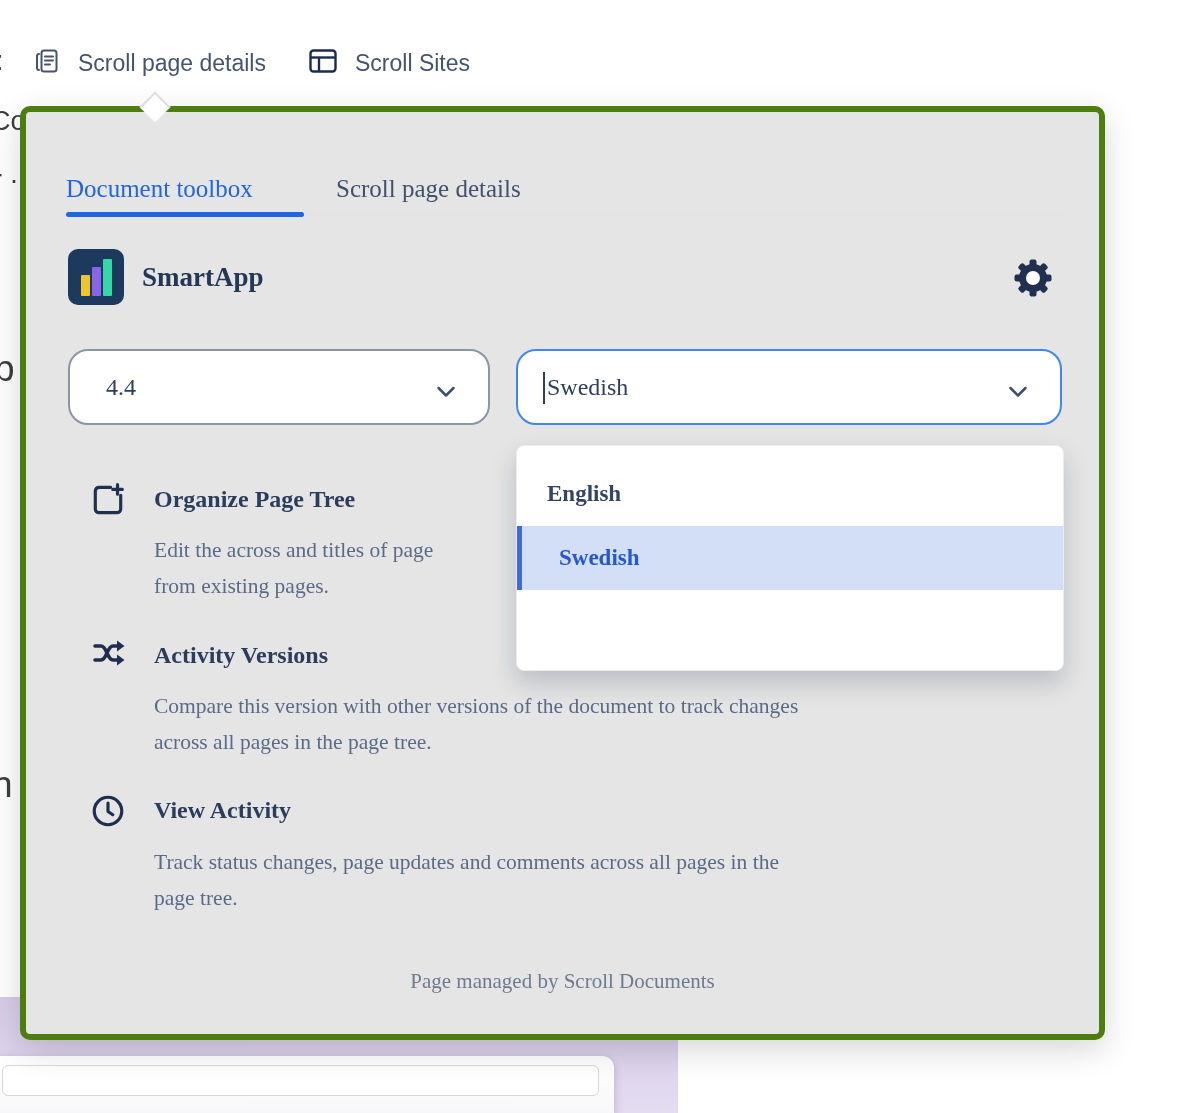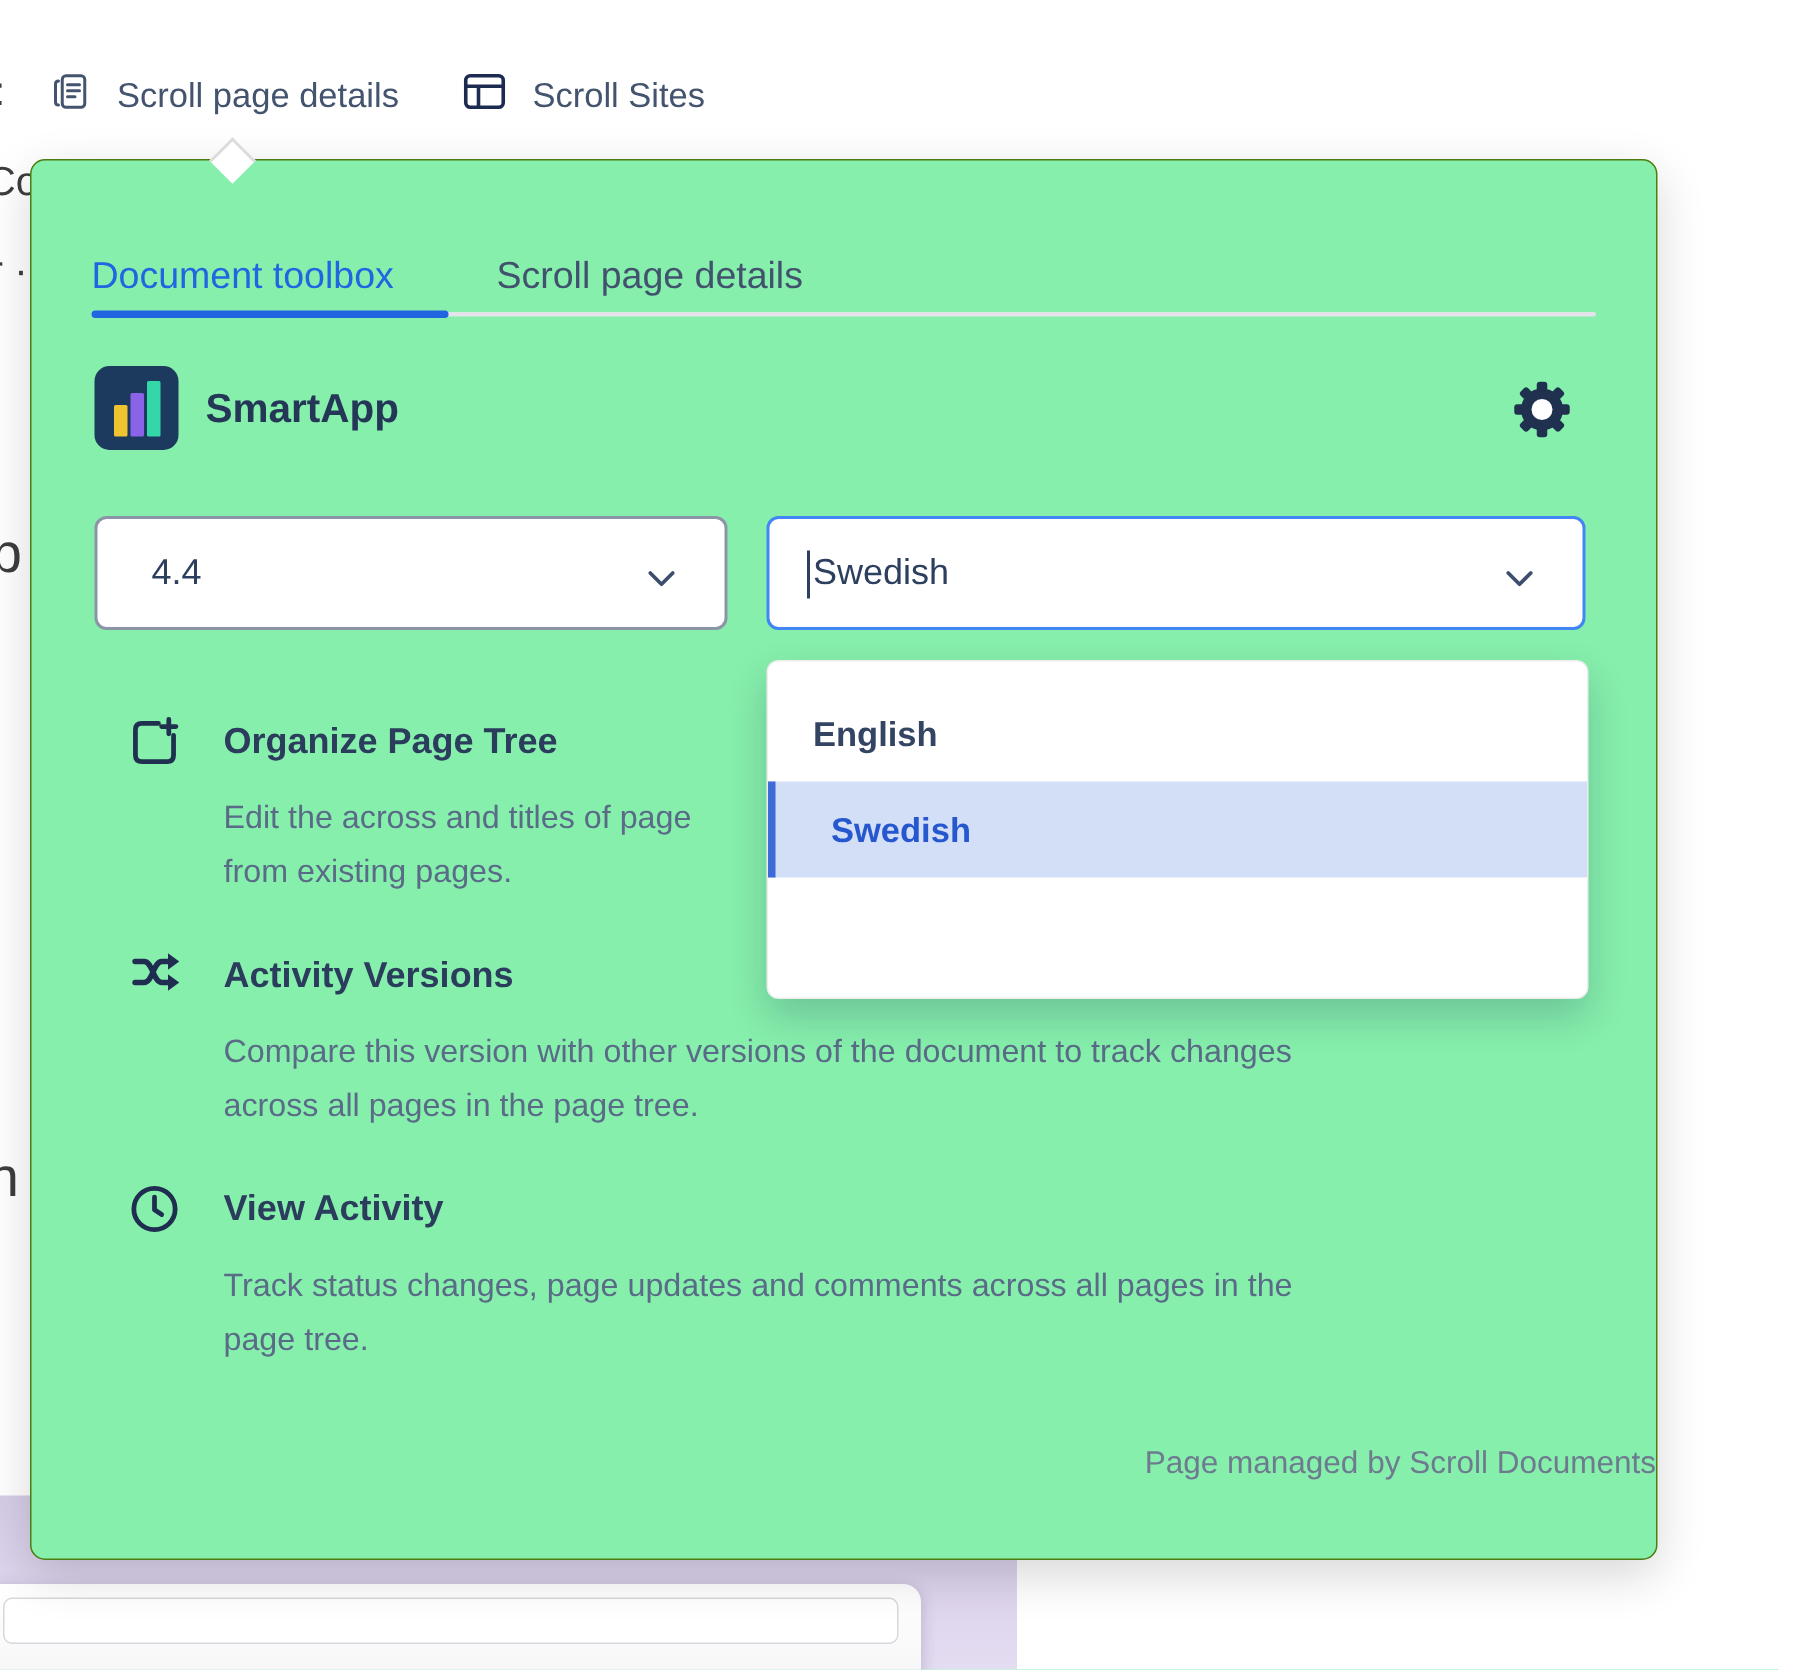--- a/index.html
+++ b/index.html
@@ -42,22 +42,22 @@
     z-index: 3;
   }
   .bottom-input {
     position: absolute; left: 16px; top: 9px; right: 15px; height: 31px;
     border: 1.5px solid #d7d7dd; border-radius: 6px; background: #ffffff;
   }
 
   
   .popup {
     position: absolute; left: 20px; top: 106px; width: 1085px; height: 934px;
-    background: #86efac; border: 1px solid #4d7c0f; border-radius: 10px;
-    box-shadow: 0 10px 32px rgba(0, 0, 0, 0.16); z-index: 5;
+    background: #e5e5e5; border: 6px solid #4d7c0f; border-radius: 10px;
+    box-shadow: 0 10px 32px rgba(0, 0, 0, 0.16); z-index: 5; font-family: Liberation Serif, serif;
   }
   .popup-caret {
     position: absolute; left: 144px; top: 96px; width: 22px; height: 22px;
     background: #ffffff; border-top: 2px solid #dcdcdc; border-left: 2px solid #dcdcdc;
     transform: rotate(45deg); z-index: 6;
   }
 
   
   .tab { position: absolute; top: 63px; font-size: 25px; cursor: pointer; }
   .tab.active   { left: 40px;  color: #2265e1; }
@@ -81,21 +81,21 @@
   .bar-purple { left: 24px; height: 29px; background: #8b63e8; }
   .bar-teal   { left: 35px; height: 37px; background: #35d6a7; }
   .app-name {
     position: absolute; left: 116px; top: 150px; font-size: 27px;
     font-weight: bold; color: #243757;
   }
   .gear-btn { position: absolute; left: 986px; top: 145px; width: 42px; height: 42px; cursor: pointer; }
 
   
   .select {
-    position: absolute; height: 76px; border-radius: 8px; background: #fff; cursor: pointer;
+    position: absolute; height: 76px; border-radius: 20px; background: #fff; cursor: pointer;
   }
   .select-version { left: 42px; top: 237px; width: 422px; border: 2px solid #8b95a7; }
   .select-language { left: 490px; top: 237px; width: 546px; border: 2.5px solid #4285f4; }
   .select-value {
     position: absolute; left: 36px; top: 0; height: 100%;
     display: flex; align-items: center; font-size: 24px; color: #2c3f5e;
   }
   .select-language .select-value { left: 29px; }
   .text-cursor {
     position: absolute; left: 25px; top: 21px; width: 2px; height: 32px; background: #2c3f5e;
@@ -129,21 +129,21 @@
   .feature-desc {
     position: absolute; left: 128px; font-size: 21.5px; color: #5a6b87;
     z-index: 7; line-height: 36px; white-space: pre;
   }
   .f1-l1 { top: 420px; } .f1-l2 { top: 456px; }
   .f2-l1 { top: 576px; } .f2-l2 { top: 612px; }
   .f3-l1 { top: 732px; } .f3-l2 { top: 768px; }
 
   .popup-footer {
     position: absolute; left: 0; top: 857px; width: 100%;
-    text-align: right; font-size: 21px; color: #6e7b8f;
+    text-align: center; font-size: 21px; color: #6e7b8f;
   }
 </style>
 </head>
 <body>
 
 <span class="frag frag-0">:</span>
 <span class="frag frag-1">Co</span>
 <span class="frag frag-2">r ·</span>
 <span class="frag frag-3">p</span>
 <span class="frag frag-4">n</span>

